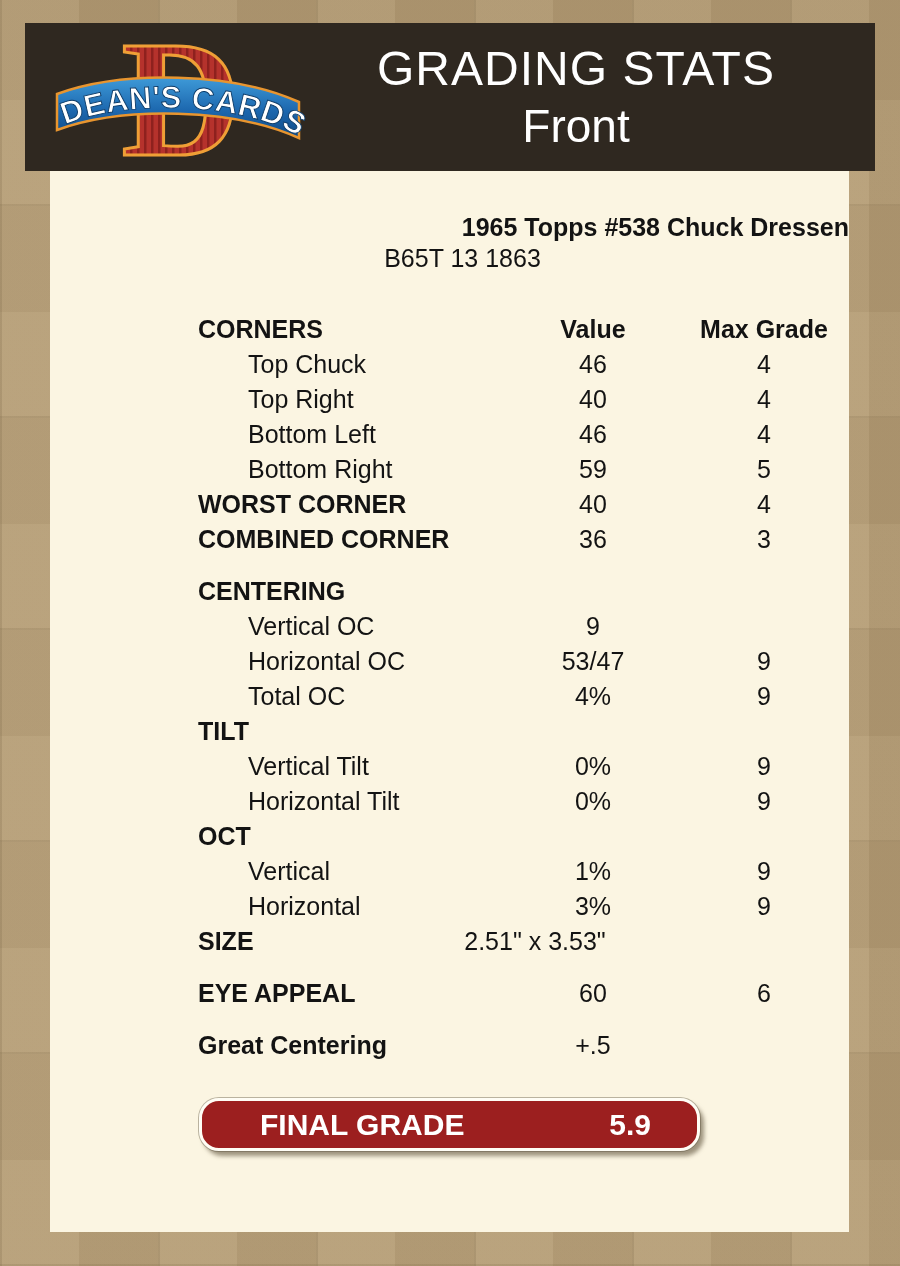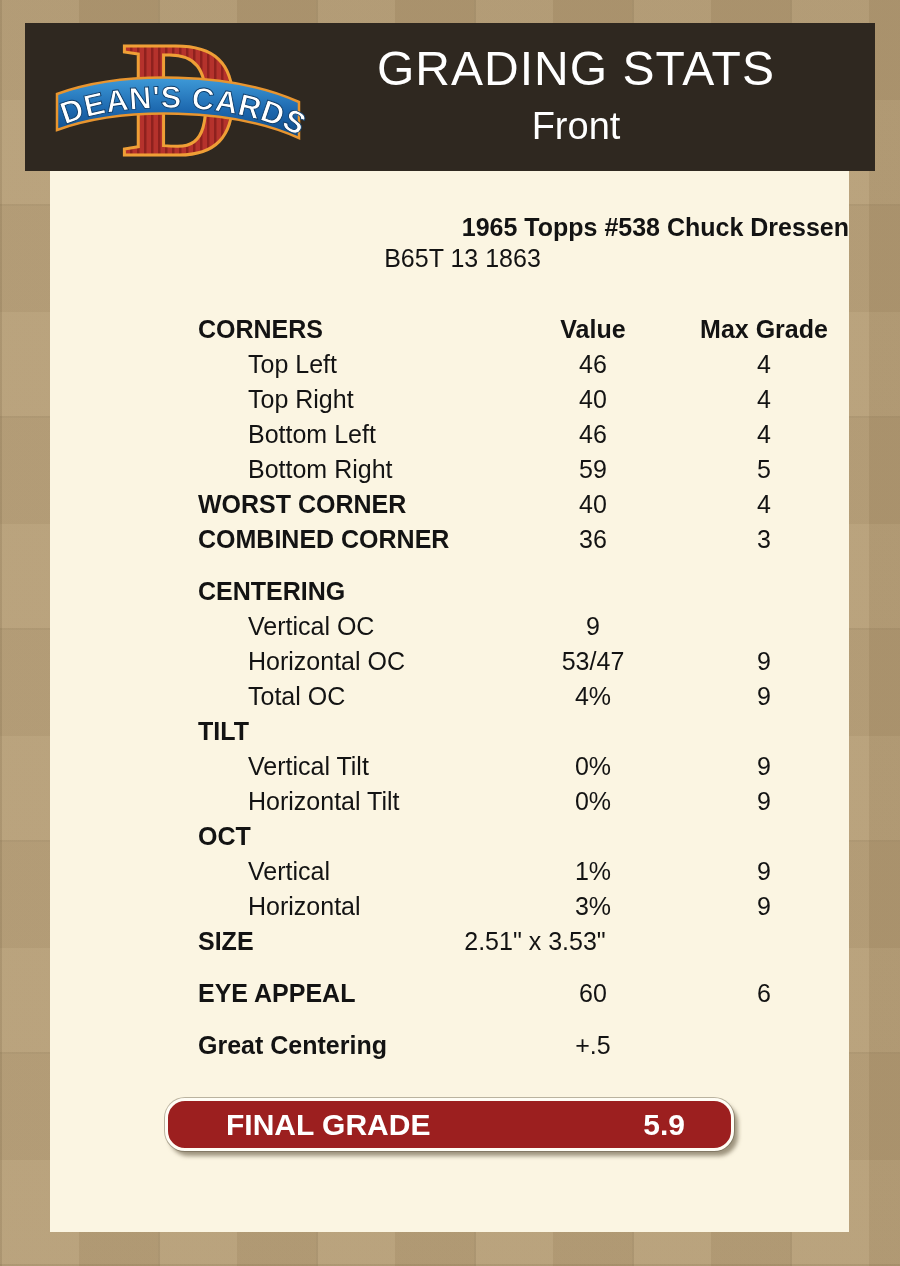--- a/index.html
+++ b/index.html
@@ -13,42 +13,42 @@
       repeating-linear-gradient(90deg, rgba(250,240,215,.06) 0 79px, rgba(90,70,45,.06) 79px 158px),
       repeating-linear-gradient(0deg, rgba(250,240,215,.04) 0 106px, rgba(90,70,45,.05) 106px 212px);
   }
   .header{
     position:absolute;left:25px;top:23px;width:850px;height:148px;
     background:#2f2820;
   }
   .logo{position:absolute;left:28px;top:7px;width:300px;height:140px;}
   .h-wrap{position:absolute;left:252px;top:0;width:598px;text-align:center;color:#ffffff;}
   .h-title{margin-top:20px;font-size:48px;line-height:52px;letter-spacing:1px;}
-  .h-sub{margin-top:10px;font-size:38px;line-height:42px;}
+  .h-sub{margin-top:10px;font-size:46px;line-height:42px;}
   .content{
     position:absolute;left:50px;top:171px;width:799px;height:1061px;
     background:#fbf5e2;color:#131313;
   }
   .card-title{margin-top:41px;text-align:right;font-weight:bold;font-size:25px;line-height:31px;}
   .card-code{text-align:center;font-size:25px;line-height:31px;padding-left:26px;}
   .stats{margin-top:38px;margin-left:40px;}
   .row{
     display:grid;grid-template-columns:320px 150px 192px;
     padding-left:108px;height:35px;line-height:35px;font-size:25px;
   }
   .row .lbl{text-align:left;white-space:nowrap;}
   .row .val,.row .max{text-align:center;white-space:nowrap;}
   .sec{font-weight:bold;}
   .b{font-weight:bold;}
   .ind{padding-left:50px;}
   .gap{margin-top:17px;}
   .shift-left{transform:translateX(-58px);}
   .final-btn{
     box-sizing:border-box;position:relative;margin:35px auto 0;
-    width:569px;height:53px;background:#9c1f1f;
+    width:501px;height:53px;background:#9c1f1f;
     border:3px solid #fffdf5;border-radius:20px;
     display:flex;align-items:center;justify-content:space-between;
     padding:0 46px 0 58px;color:#ffffff;font-size:30px;font-weight:bold;
     box-shadow:0 0 0 1px rgba(90,80,60,.40), 4px 5px 4px rgba(125,115,92,.75);
   }
 </style>
 </head>
 <body>
 
 <div class="header">
@@ -81,21 +81,21 @@
   <div class="card-title">1965 Topps #538 Chuck Dressen</div>
   <div class="card-code">B65T 13 1863</div>
 
   <div class="stats">
     <div class="row">
       <span class="lbl sec">CORNERS</span>
       <span class="val b">Value</span>
       <span class="max b">Max Grade</span>
     </div>
     <div class="row">
-      <span class="lbl ind">Top Left</span>
+      <span class="lbl ind">Top Chuck</span>
       <span class="val">46</span>
       <span class="max">4</span>
     </div>
     <div class="row">
       <span class="lbl ind">Top Right</span>
       <span class="val">40</span>
       <span class="max">4</span>
     </div>
     <div class="row">
       <span class="lbl ind">Bottom Left</span>

